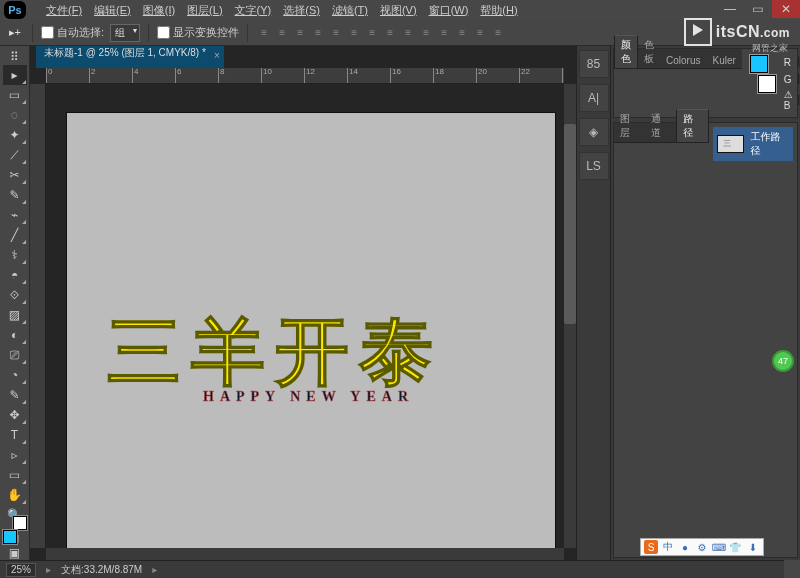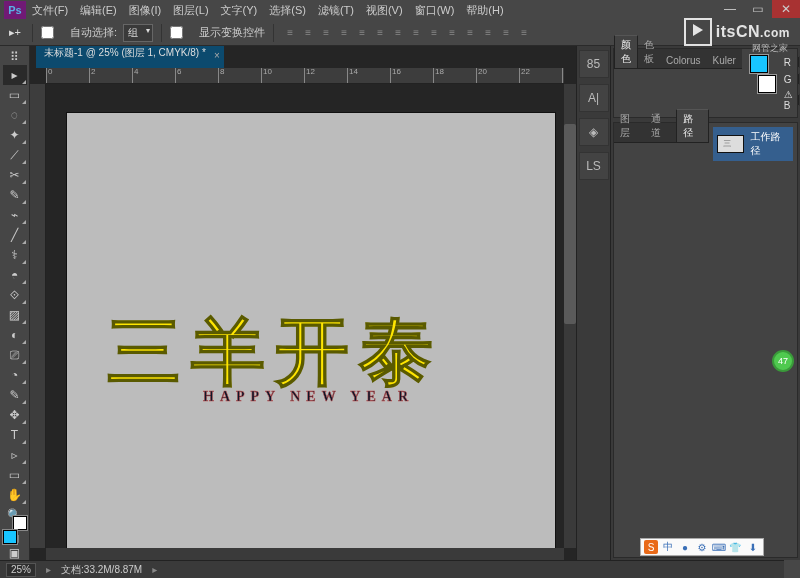--- a/index.html
+++ b/index.html
@@ -1,25 +1,25 @@
 <!DOCTYPE html>
 <html><head>
 <meta charset="utf-8">
 <style>
 *{margin:0;padding:0;box-sizing:border-box;font-family:"Microsoft YaHei",sans-serif;-webkit-font-smoothing:antialiased}
 body{background:#474747;width:800px;height:578px;overflow:hidden;position:relative;font-size:11px;color:#ccc}
 .menubar{height:20px;background:#474747;display:flex;align-items:center;padding:0 4px;gap:0}
-.ps-logo{width:22px;height:18px;background:#701a75;color:#5ab0e6;font-weight:bold;font-size:11px;display:flex;align-items:center;justify-content:center;border-radius:0;margin-right:0}
+.ps-logo{width:22px;height:18px;background:#000000;color:#5ab0e6;font-weight:bold;font-size:11px;display:flex;align-items:center;justify-content:center;border-radius:6px;margin-right:14px}
 .menu-item{padding:2px 6px;font-size:11px;cursor:default}
 .win-controls{position:absolute;right:0;top:0;display:flex}
 .win-btn{width:28px;height:18px;display:flex;align-items:center;justify-content:center;font-size:12px;color:#ccc}
 .win-btn.close{background:#a83232}
 .optbar{height:26px;background:#464646;border-bottom:1px solid #2a2a2a;display:flex;align-items:center;padding:0 6px;gap:6px;position:relative}
 .opt-icon{width:18px;height:18px;display:flex;align-items:center;justify-content:center;font-size:11px;color:#ddd}
-.opt-chk{display:flex;align-items:center;gap:16px;font-size:11px}
+.opt-chk{display:flex;align-items:center;gap:3px;font-size:11px}
 .opt-select{background:#3a3a3a;border:1px solid #666;padding:1px 14px 1px 4px;font-size:10px;color:#ddd;position:relative}
 .opt-select::after{content:"▾";position:absolute;right:2px;top:1px;font-size:8px}
 .opt-div{width:1px;height:18px;background:#333;margin:0 2px}
 .opt-alignrow{display:flex;gap:2px}
 .align-ic{width:16px;height:16px;display:flex;align-items:center;justify-content:center;color:#888;font-size:10px}
 .watermark{position:absolute;right:10px;top:18px;display:flex;align-items:center;gap:4px;opacity:.85;color:#fff;z-index:50}
 .wm-icon{width:28px;height:28px;border:2px solid #fff;position:relative}
 .wm-icon::before{content:"";position:absolute;left:7px;top:4px;border-left:10px solid #fff;border-top:6px solid transparent;border-bottom:6px solid transparent}
 .wm-text{font-size:16px;font-weight:bold;letter-spacing:.5px}
 .wm-sub{font-size:9px;color:#bbb;position:absolute;right:12px;top:42px;z-index:50}
@@ -76,21 +76,21 @@
 .zoom-field{background:#2e2e2e;border:1px solid #555;padding:0 4px;height:14px;display:flex;align-items:center}
 .float-badge{position:absolute;right:6px;top:350px;width:22px;height:22px;border-radius:11px;background:#4fc94f;color:#fff;font-size:9px;display:flex;align-items:center;justify-content:center;border:2px solid #3a9a3a;z-index:60}
 .ime-bar{position:absolute;right:36px;bottom:22px;height:18px;background:#fafafa;border:1px solid #aaa;display:flex;align-items:center;padding:0 3px;gap:3px;z-index:60}
 .ime-ic{width:14px;height:14px;display:flex;align-items:center;justify-content:center;font-size:10px}
 </style>
 </head>
 <body>
 
 <div class="menubar">
   <div class="ps-logo">Ps</div>
-  <div id="menu-items" style="display: flex;">
+  <div id="menu-items" style="display: flex; text-decoration: underline;">
       <div class="menu-item">文件(F)</div>
       <div class="menu-item">编辑(E)</div>
       <div class="menu-item">图像(I)</div>
       <div class="menu-item">图层(L)</div>
       <div class="menu-item">文字(Y)</div>
       <div class="menu-item">选择(S)</div>
       <div class="menu-item">滤镜(T)</div>
       <div class="menu-item">视图(V)</div>
       <div class="menu-item">窗口(W)</div>
       <div class="menu-item">帮助(H)</div>

